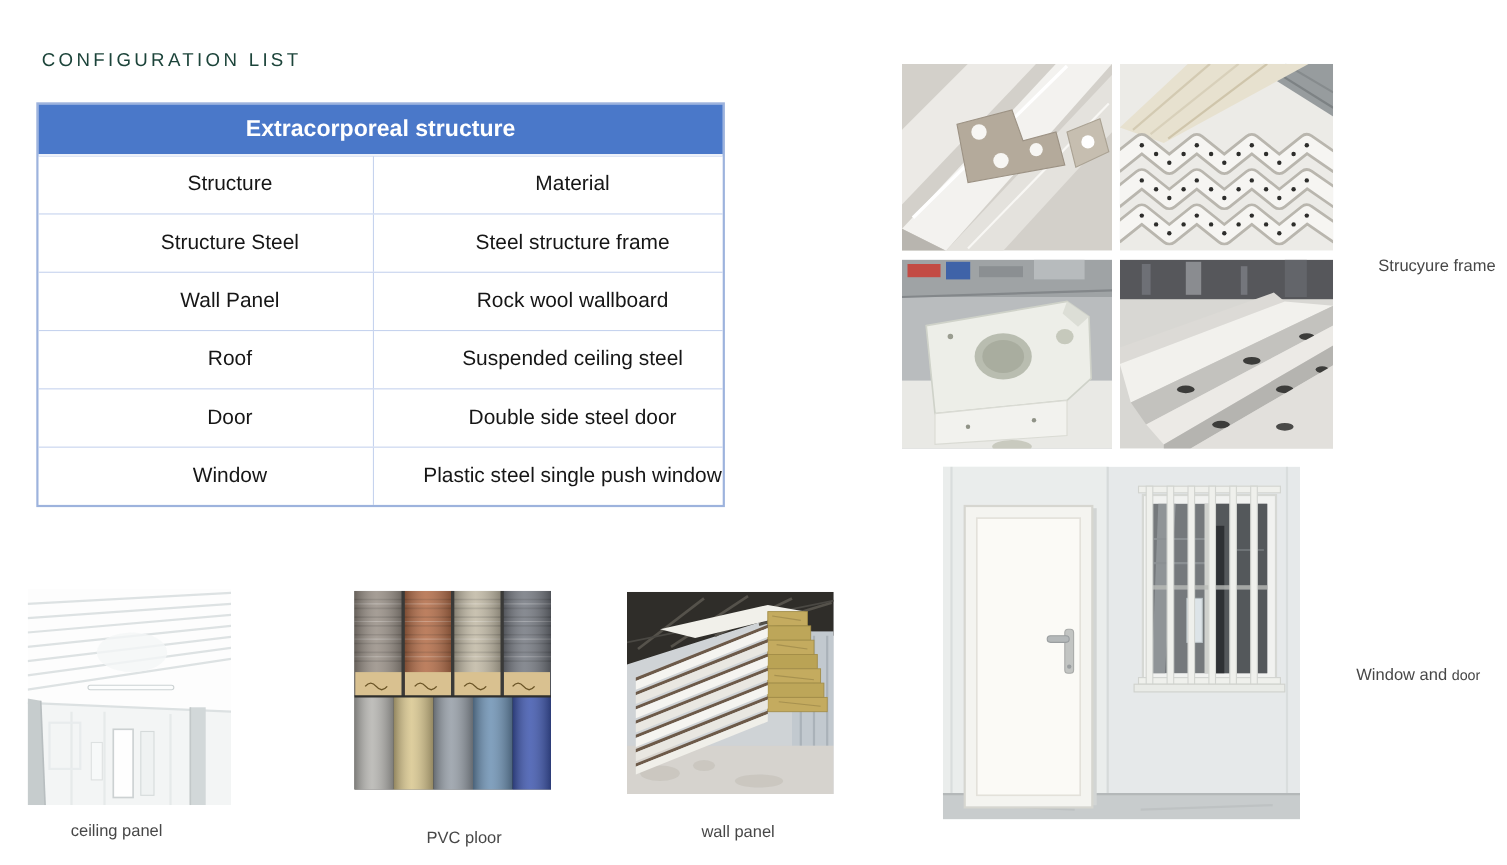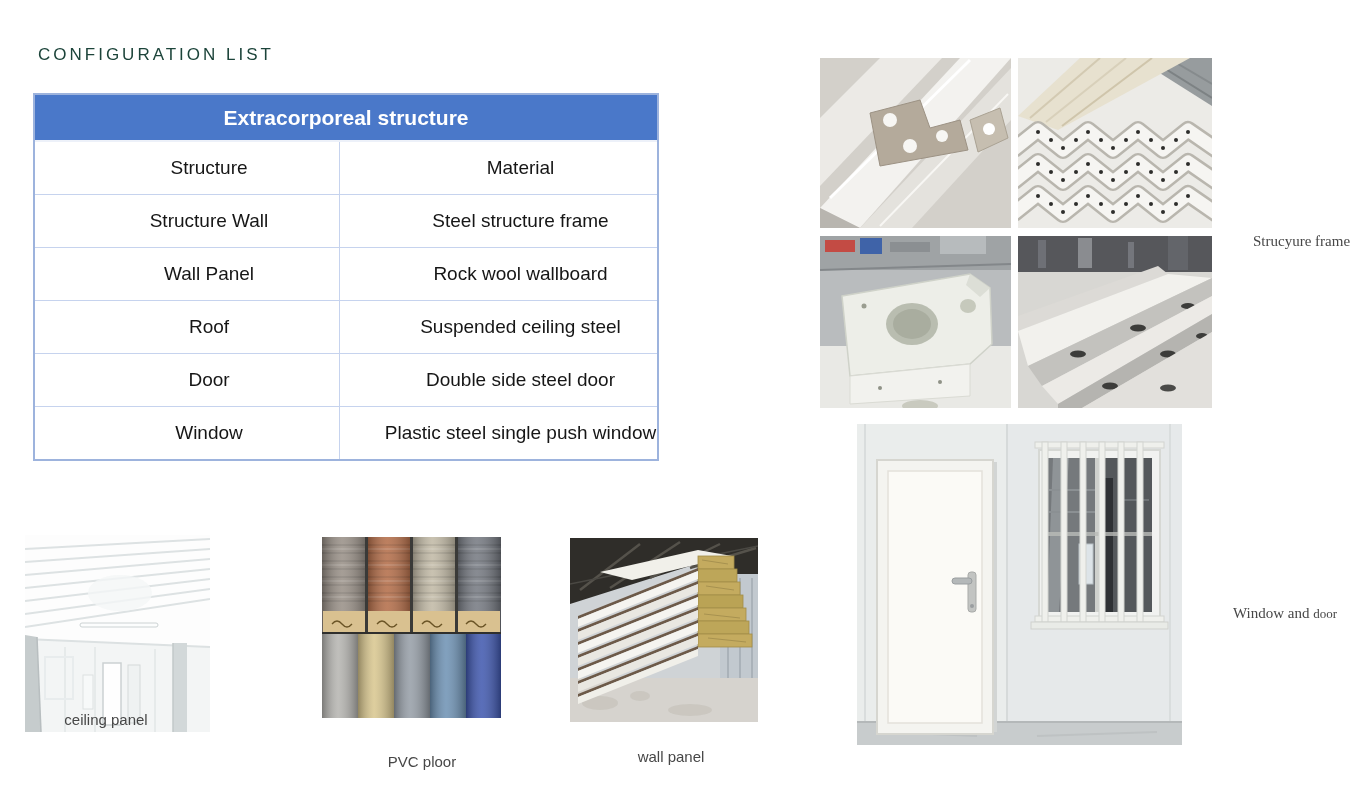--- a/index.html
+++ b/index.html
@@ -19,39 +19,39 @@
   .t-row{display:grid;grid-template-columns:305px 1fr;height:52px;}
   .t-row + .t-row{border-top:1px solid #c6d3ee;}
   .t-cell{display:flex;align-items:center;justify-content:center;font-size:19px;color:#161616;padding-left:44px;}
   .t-cell.c1{border-right:1px solid #c6d3ee;}
 
   
   .photo{position:absolute;overflow:hidden;}
   .photo svg{display:block;width:100%;height:100%;}
 
   
-  .side-label{font-size:15px;color:#474747;white-space:nowrap;font-family:Liberation Serif, serif;}
+  .side-label{font-size:15px;color:#474747;white-space:nowrap;}
   .small-word{font-size:13px;}
   .caption{font-size:15px;color:#474747;text-align:center;white-space:nowrap;}
 </style>
 </head>
 <body>
 
 <div id="canvas">
 
   <div class="abs" id="page-title">CONFIGURATION LIST</div>
 
   <div class="abs cfg-table">
     <div class="t-header">Extracorporeal structure</div>
     <div class="t-row">
       <div class="t-cell c1">Structure</div>
       <div class="t-cell">Material</div>
     </div>
     <div class="t-row">
-      <div class="t-cell c1">Structure Wall</div>
+      <div class="t-cell c1">Structure Steel</div>
       <div class="t-cell">Steel structure frame</div>
     </div>
     <div class="t-row">
       <div class="t-cell c1">Wall Panel</div>
       <div class="t-cell">Rock wool wallboard</div>
     </div>
     <div class="t-row">
       <div class="t-cell c1">Roof</div>
       <div class="t-cell">Suspended ceiling steel</div>
     </div>
@@ -398,17 +398,17 @@
           <polygon points="8,133 128,85 128,93 8,141" fill="#f5f4f0"></polygon>
           <polygon points="8,143 128,95 128,98 8,146" fill="#6d5a49"></polygon>
           <polygon points="8,146 128,98 128,106 8,154" fill="#e9e7e1"></polygon>
           <polygon points="8,156 128,108 128,111 8,159" fill="#6d5a49"></polygon>
           <polygon points="8,159 128,111 128,118 8,166" fill="#f0efe9"></polygon>
         </g>
       </g>
     </svg>
   </div>
 
-  <div class="abs caption" style="left:25px;top:711px;width:162px;">ceiling panel</div>
+  <div class="abs caption" style="left:25px;top:747px;width:162px;">ceiling panel</div>
   <div class="abs caption" style="left:332px;top:753px;width:180px;">PVC ploor</div>
   <div class="abs caption" style="left:581px;top:748px;width:180px;">wall panel</div>
 
 </div>
 
 </body></html>

